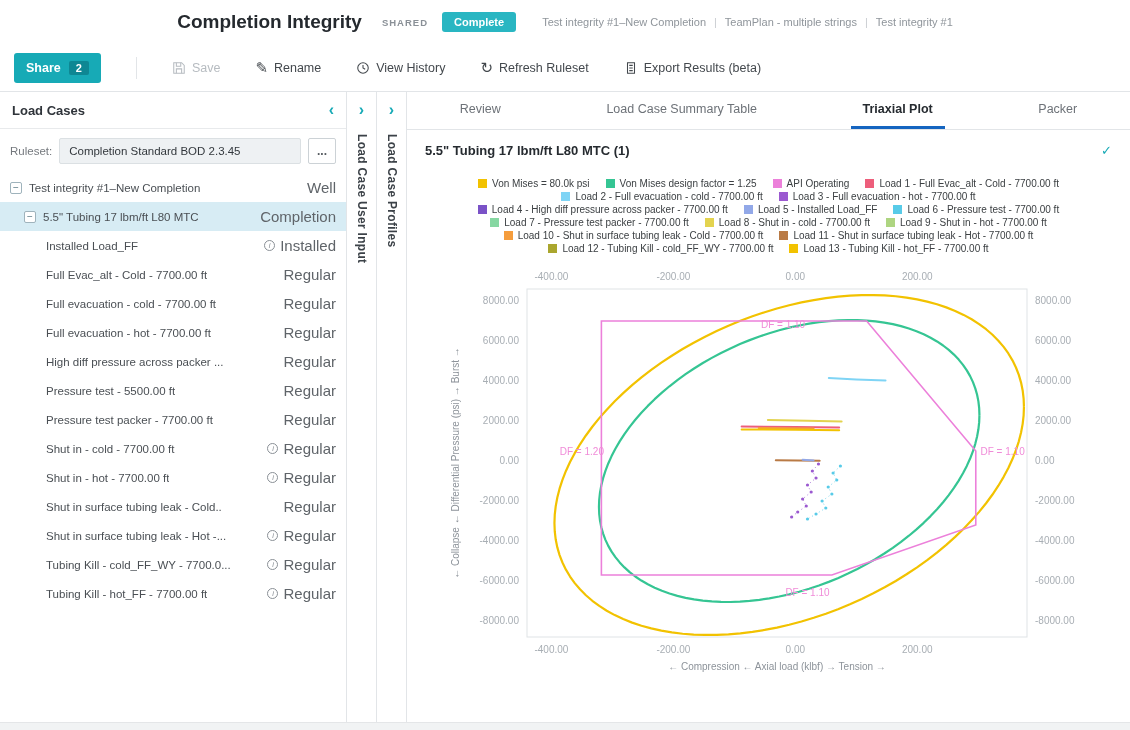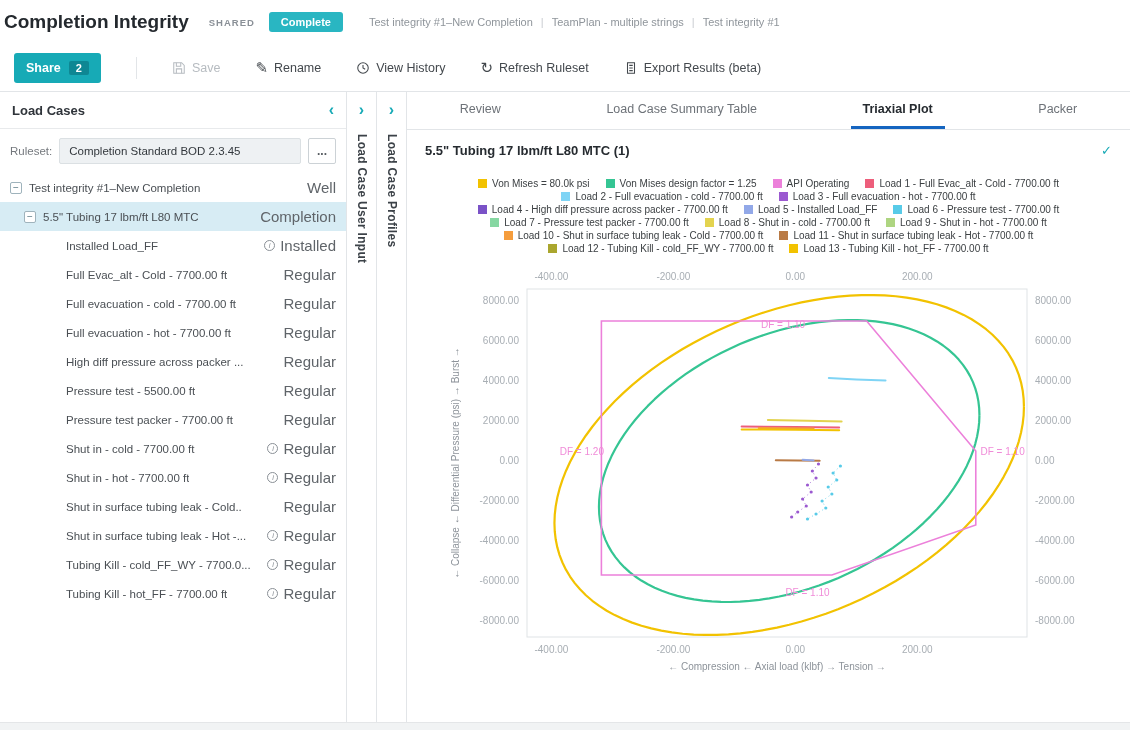--- a/index.html
+++ b/index.html
@@ -1,20 +1,20 @@
 <!DOCTYPE html>
 <html><head>
 <meta charset="utf-8">
 <style>
   * { box-sizing: border-box; margin: 0; padding: 0; }
   html,body { width:1130px; height:730px; overflow:hidden; }
   body { font-family:"Liberation Sans","DejaVu Sans",sans-serif; background:#fff; color:#33383d; position:relative; }
 
   
-  .top-header { height:44px; display:flex; align-items:center; padding:0 4px; background:#fff; }
+  .top-header { height:44px; display:flex; align-items:center; padding:0 4px; background:#fff;justify-content:center; }
   .app-title { font-size:19px; font-weight:bold; color:#24292e; }
   .shared-label { margin-left:20px; font-size:9.5px; font-weight:bold; letter-spacing:1px; color:#8a9097; }
   .status-badge { margin-left:14px; background:#29b6c2; color:#fff; font-size:11px; font-weight:bold; padding:4px 12px; border-radius:3px; }
   .breadcrumb { margin-left:26px; font-size:11px; color:#8f959b; display:flex; align-items:center; gap:8px; }
   .bc-sep { color:#c8ccd0; }
   .bc-item { cursor:pointer; }
 
   
   .toolbar { height:48px; display:flex; align-items:center; gap:35px; padding:0 14px; border-bottom:1px solid #e2e5e8; background:#fff; }
   .share-btn { display:flex; align-items:center; gap:8px; background:#17aab6; color:#fff; font-size:12.5px; font-weight:bold; padding:8px 12px; border-radius:3px; border:none; cursor:pointer; }
@@ -33,21 +33,21 @@
   .panel-title { font-size:13px; font-weight:bold; color:#2f343a; }
   .chev { color:#17aab6; font-size:16px; font-weight:bold; cursor:pointer; line-height:1; }
   .ruleset-row { display:flex; align-items:center; gap:7px; padding:9px 10px; }
   .ruleset-label { font-size:11.5px; color:#75797e; white-space:nowrap; }
   .ruleset-box { flex:1; background:#eef1f3; border:1px solid #dbe0e3; border-radius:2px; padding:6px 9px; font-size:11.5px; color:#33383d; cursor:pointer; white-space:nowrap; overflow:hidden; }
   .more-btn { background:#fff; border:1px solid #ccd2d6; border-radius:2px; width:28px; height:26px; font-size:12px; font-weight:bold; color:#565b60; cursor:pointer; line-height:10px; }
   .tree { overflow:hidden; }
   .tree-row { height:29px; display:flex; align-items:center; justify-content:space-between; padding-right:10px; font-size:11.5px; color:#4a4f54; cursor:pointer; }
   .tree-row.lvl0 { padding-left:10px; }
   .tree-row.lvl1 { padding-left:24px; }
-  .tree-row.lvl2 { padding-left:66px; }
+  .tree-row.lvl2 { padding-left:46px; }
   .tree-row.selected { background:#d7ecf4; }
   .row-left { display:flex; align-items:center; gap:7px; min-width:0; }
   .row-label { white-space:nowrap; overflow:hidden; text-overflow:ellipsis; max-width:190px; }
   .expander { width:12px; height:12px; border:1px solid #9fb3bc; border-radius:2px; background:#fff; color:#5a7a85; font-size:10px; line-height:10px; text-align:center; flex:none; }
   .row-right { display:flex; align-items:center; gap:5px; }
   .row-type { font-size:15px; color:#5f6469; }
   .info-dot { width:11px; height:11px; border:1px solid #8a9096; border-radius:50%; color:#8a9096; font-size:7.5px; line-height:9.5px; text-align:center; font-style:italic; }
 
   .vstrip { width:30px; border-right:1px solid #e2e5e8; display:flex; flex-direction:column; align-items:center; padding-top:10px; background:#fff; }
   .vstrip .vlabel { writing-mode:vertical-rl; font-size:12px; font-weight:bold; color:#3c4248; margin-top:16px; letter-spacing:.3px; }

